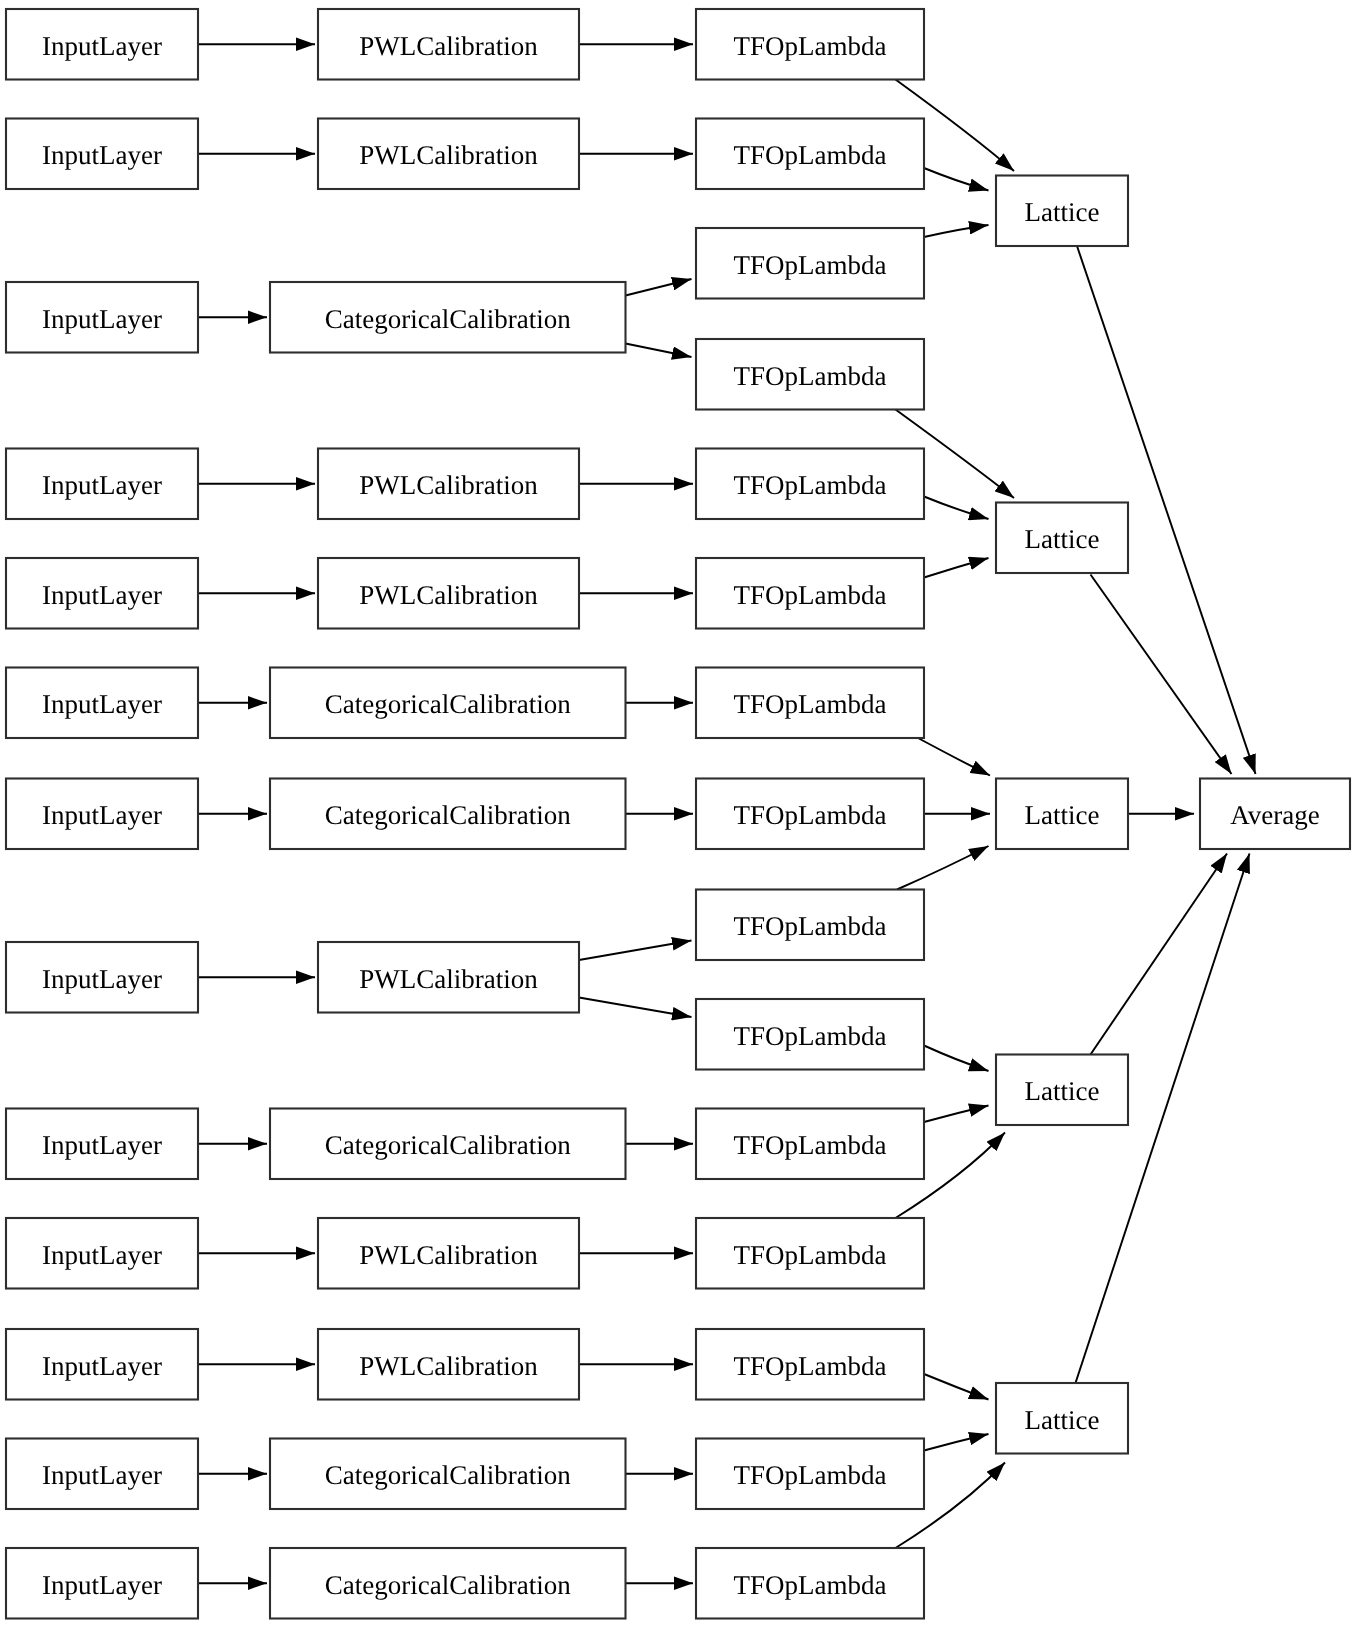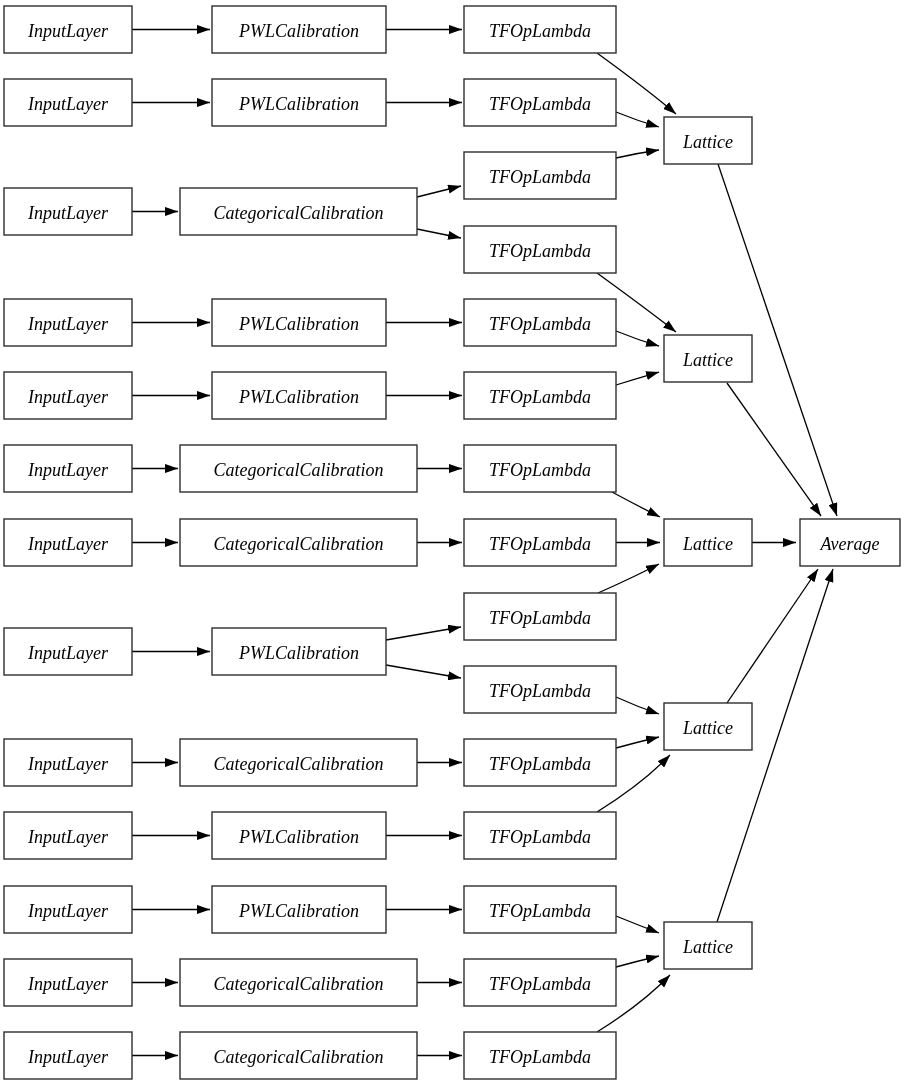--- a/index.html
+++ b/index.html
@@ -12,21 +12,20 @@
   html, body {
     margin: 0;
     padding: 0;
     background: var(--bg);
   }
   .diagram-wrap {
     width: 905px;
     height: 1087px;
     background: var(--bg);
     position: relative;
-    font-style: italic;
   }
   svg { display: block; }
   .edge {
     stroke: var(--edge);
     stroke-width: 1.3;
     fill: none;
   }
   .node-box {
     fill: var(--node-fill);
     stroke: var(--node-border);

